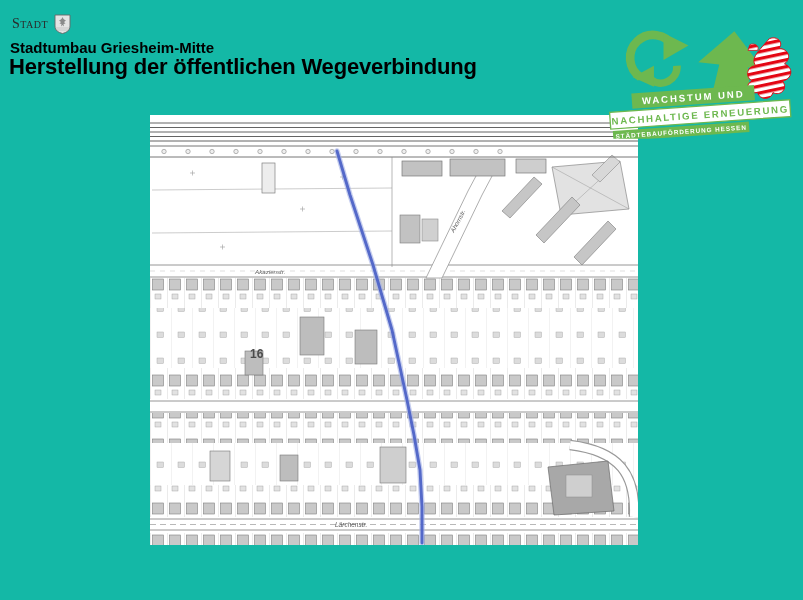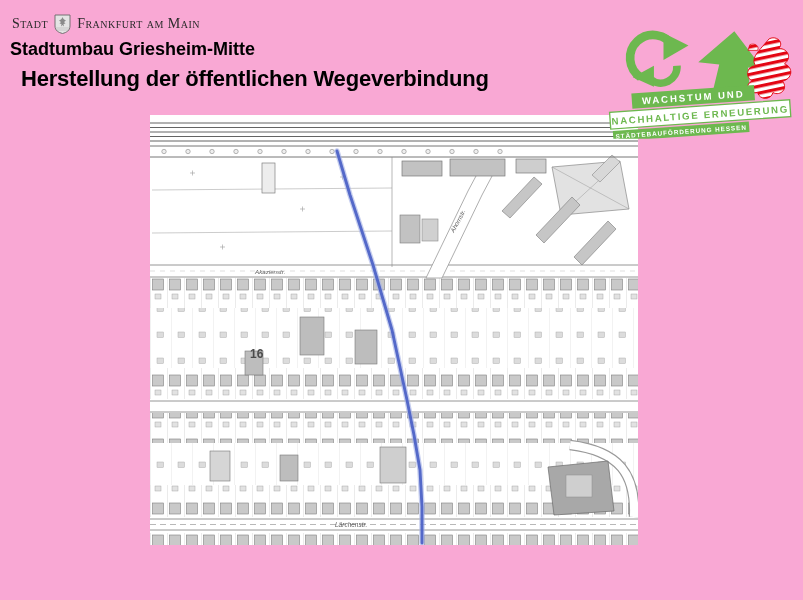--- a/index.html
+++ b/index.html
@@ -1,24 +1,24 @@
 <!DOCTYPE html>
 <html><head>
 <meta charset="utf-8">
 <style>
   html,body{margin:0;padding:0;background:#fff;}
-  .page{position:relative;width:803px;height:600px;background:#f9a8d4;overflow:hidden;
+  .page{position:relative;width:803px;height:600px;background:#14b8a6;overflow:hidden;
         font-family:"Liberation Sans",sans-serif;}
   
   .citylogo{position:absolute;left:12px;top:14px;display:flex;align-items:center;gap:4px;
             font-family:"Liberation Serif",serif;font-variant:small-caps;
             font-size:14px;letter-spacing:.5px;color:#2b2b2b;}
   .citylogo .crest{margin:0 2px;}
-  .project{position:absolute;left:10px;top:39px;font-size:18px;font-weight:bold;color:#000;}
-  .maintitle{position:absolute;left:9px;top:55px;margin:12px;font-size:22px;line-height:23.5px;
+  .project{position:absolute;left:10px;top:39px;font-size:15px;font-weight:bold;color:#000;}
+  .maintitle{position:absolute;left:9px;top:55px;margin:0;font-size:22px;line-height:23.5px;
              font-weight:bold;color:#000;letter-spacing:-.2px;}
   
   .programlogo{position:absolute;left:604px;top:27px;width:192px;height:112px;z-index:5;}
   
   .map{position:absolute;left:150px;top:115px;width:488px;height:430px;z-index:1;}
   .map svg{display:block;}
   
   .footer{position:absolute;left:0;top:540px;width:803px;height:60px;}
 </style>
 </head>
@@ -69,21 +69,20 @@
     </defs>
   </svg>
 
   <div class="citylogo">
     <span>Stadt</span>
     <svg class="crest" width="17" height="20" viewBox="0 0 17 20">
       <path d="M1,1 h15 v11 c0,4.5 -3.5,6.5 -7.5,7.5 C4.5,18.5 1,16.5 1,12 Z" fill="#e4e4e4" stroke="#666" stroke-width="0.9"></path>
       <path d="M8.5,3 C8,5 6.5,6 5,6.5 l2,1.5 -1.5,1.5 2,0.5 -0.5,2.5 1.5,-1.5 1.5,1.5 -0.5,-2.5 2,-0.5 -1.5,-1.5 2,-1.5 C10.5,6 9,5 8.5,3 Z" fill="#8a8a8a"></path>
       <path d="M2,14 h13 M3,16 h11" stroke="#aaa" stroke-width="0.5" fill="none"></path>
     </svg>
-    <span>Frankfurt am Main</span>
   </div>
 
   <div class="project">Stadtumbau Griesheim-Mitte</div>
 
   <h1 class="maintitle"><span>Herstellung der öffentlichen Wegeverbindung</span><br></h1>
 
   <svg class="programlogo" viewBox="0 0 200 116">
     <use href="#greenlogo"></use>
   </svg>
 

